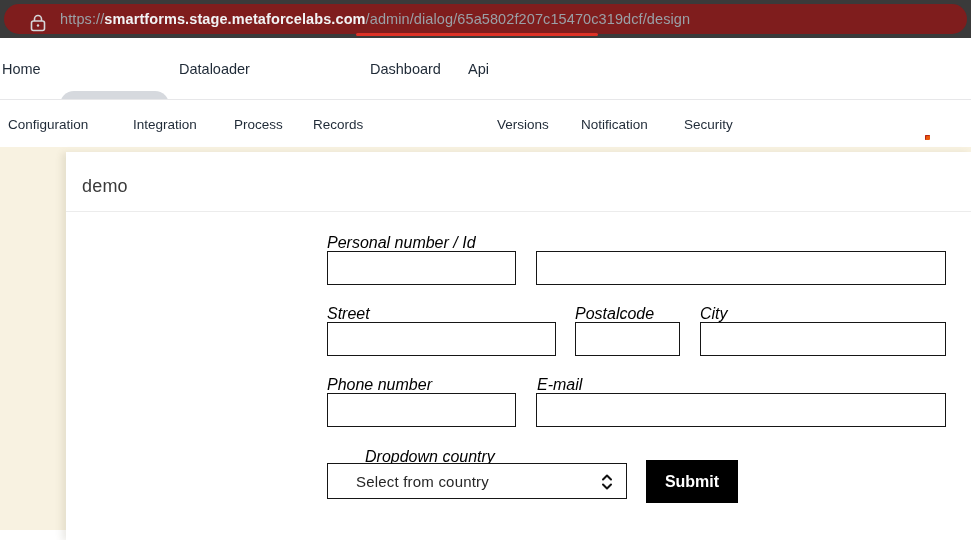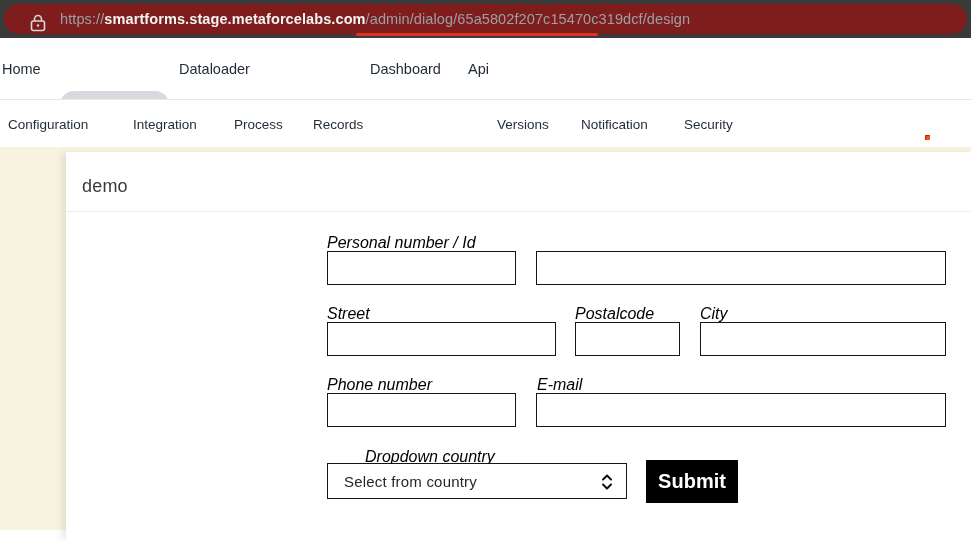--- a/index.html
+++ b/index.html
@@ -85,30 +85,30 @@
   }
   .tinput {
     position: absolute; height: 34px; background: #fff;
     border: 1px solid #161616; border-radius: 0;
     font-family: "Liberation Sans", sans-serif; font-size: 14px; padding: 0 8px;
     outline: none;
   }
   .selectbox {
     position: absolute; left: 327px; top: 463px; width: 300px; height: 36px;
     background: #fff; border: 1px solid #161616;
-    display: flex; align-items: center; cursor: pointer;
+    display: flex; align-items: center; cursor: pointer; padding-left: 12px;
   }
   .selectbox .sel-text {
     margin-left: 16px; font-size: 15px; color: #262626; letter-spacing: 0.2px;
   }
   .sel-chevrons { position: absolute; right: 12px; top: 9px; width: 14px; height: 18px; }
   .submit-btn {
     position: absolute; left: 646px; top: 460px; width: 92px; height: 43px;
     background: #000000; color: #ffffff; border: none; cursor: pointer;
-    font-family: "Liberation Sans", sans-serif; font-size: 20px; font-weight: 700;
+    font-family: "Liberation Sans", sans-serif; font-size: 16px; font-weight: 700;
     display: flex; align-items: center; justify-content: center;
   }
 </style>
 </head>
 <body>
 
 <div class="toolbar">
   <div class="omnibox">
     <svg class="lock" viewBox="0 0 16 18">
       <rect x="1.5" y="7" width="13" height="9.5" rx="2" fill="none" stroke="#d6d8da" stroke-width="1.6"></rect>

